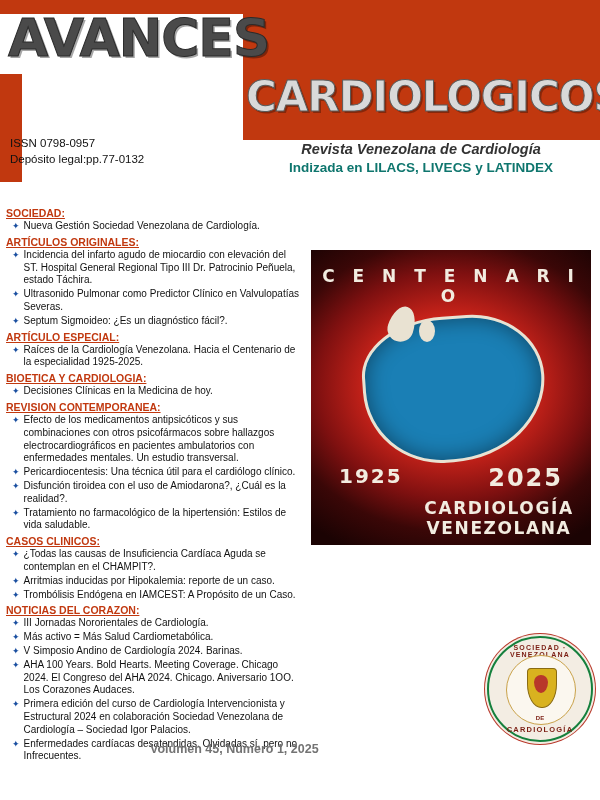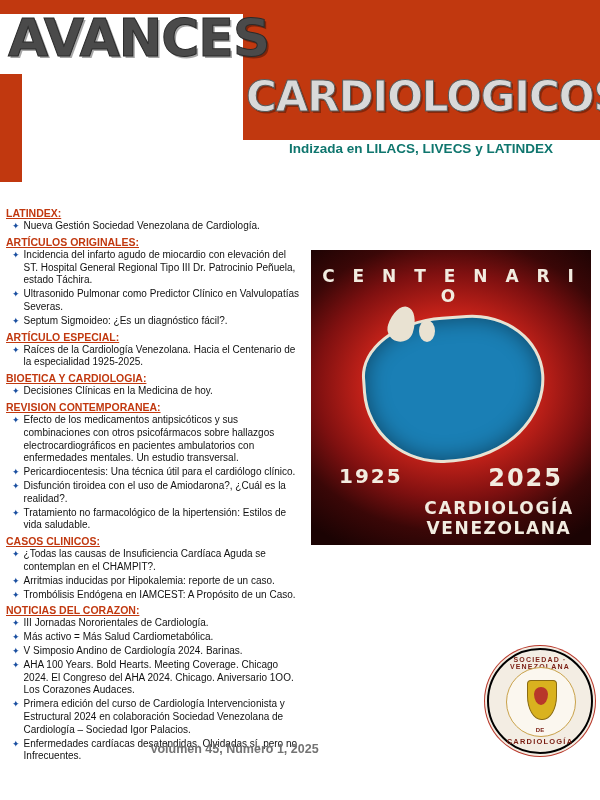--- a/index.html
+++ b/index.html
@@ -232,26 +232,26 @@
     font-weight: bold;
     letter-spacing: 1.6px;
     font-family: "DejaVu Sans", sans-serif;
     padding-left: 48px;
   }
 
   
   .seal {
     position: absolute;
     left: 487px;
-    top: 466px;
+    top: 454px;
     width: 102px;
     height: 102px;
     border-radius: 50%;
     background: #f3ede3;
-    border: 2px solid #000000;
+    border: 2px solid #15803d;
     box-shadow: 0 0 0 2px #f3ede3, 0 0 0 3px #b8372a;
   }
   .seal-inner {
     position: absolute;
     left: 17px;
     top: 17px;
     width: 68px;
     height: 68px;
     border-radius: 50%;
     background: #fbf7ef;
@@ -316,31 +316,36 @@
 <div class="page">
 
   <div class="masthead">
     <div class="red-bar-top"></div>
     <div class="red-block-right"></div>
     <div class="red-block-left"></div>
 
     <div class="title-avances">AVANCES</div>
     <div class="title-cardiologicos">CARDIOLOGICOS</div>
 
+    <div class="issn-block">
+      <div>ISSN 0798-0957</div>
+      <div>Depósito legal:pp.77-0132</div>
+    </div>
 
     <div class="subtitle-block">
+      <div class="subtitle-1">Revista Venezolana de Cardiología</div>
       <div class="subtitle-2">Indizada en LILACS, LIVECS y LATINDEX</div>
     </div>
   </div>
 
   <div class="content">
 
     <div class="toc">
 
-      <div class="sec-head">LATINDEX:</div>
+      <div class="sec-head">SOCIEDAD:</div>
       <div class="item">
         <span class="bullet">✦</span>
         <span class="item-text">Nueva Gestión Sociedad Venezolana de Cardiología.</span>
       </div>
 
       <div class="sec-head">ARTÍCULOS ORIGINALES:</div>
       <div class="item">
         <span class="bullet">✦</span>
         <span class="item-text">Incidencia del infarto agudo de miocardio con elevación del ST. Hospital General Regional Tipo III Dr. Patrocinio Peñuela, estado Táchira.</span>
       </div>

